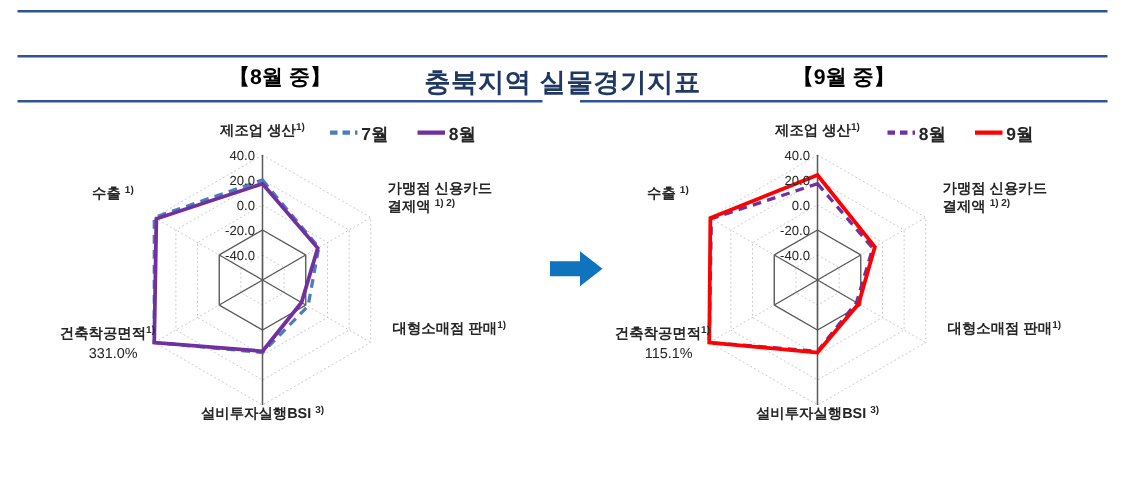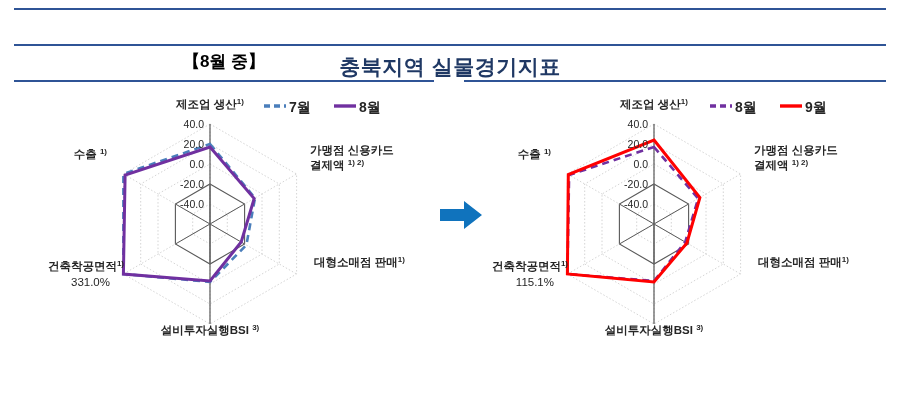--- a/index.html
+++ b/index.html
@@ -76,20 +76,21 @@
 </head>
 <body>
 
 <div id="page">
 
   <div class="title-rule-top"></div>
   <div class="doc-title">충북지역 실물경기지표</div>
   <div class="title-rule-bottom"></div>
 
   <div class="panel-head left">【8월 중】</div>
+  <div class="panel-head right">【9월 중】</div>
   <div class="panel-rule left"></div>
   <div class="panel-rule right"></div>
 
   <div class="chart-panel left">
     <svg class="chart-svg" id="svg-chart-0" width="424" height="268" viewBox="0 0 424 268">
         <g>
           <polygon points="196.0,40.0 282.6,90.0 282.6,190.0 196.0,240.0 109.4,190.0 109.4,90.0" fill="none" stroke="#c9c9c9" stroke-width="0.8" stroke-dasharray="1.5,2"></polygon>
           <polygon points="196.0,60.0 265.3,100.0 265.3,180.0 196.0,220.0 126.7,180.0 126.7,100.0" fill="none" stroke="#c9c9c9" stroke-width="0.8" stroke-dasharray="1.5,2"></polygon>
           <polygon points="196.0,80.0 248.0,110.0 248.0,170.0 196.0,200.0 144.0,170.0 144.0,110.0" fill="none" stroke="#c9c9c9" stroke-width="0.8" stroke-dasharray="1.5,2"></polygon>
           <polygon points="196.0,100.0 230.6,120.0 230.6,160.0 196.0,180.0 161.4,160.0 161.4,120.0" fill="none" stroke="#595959" stroke-width="1.1" stroke-dasharray="none"></polygon>

